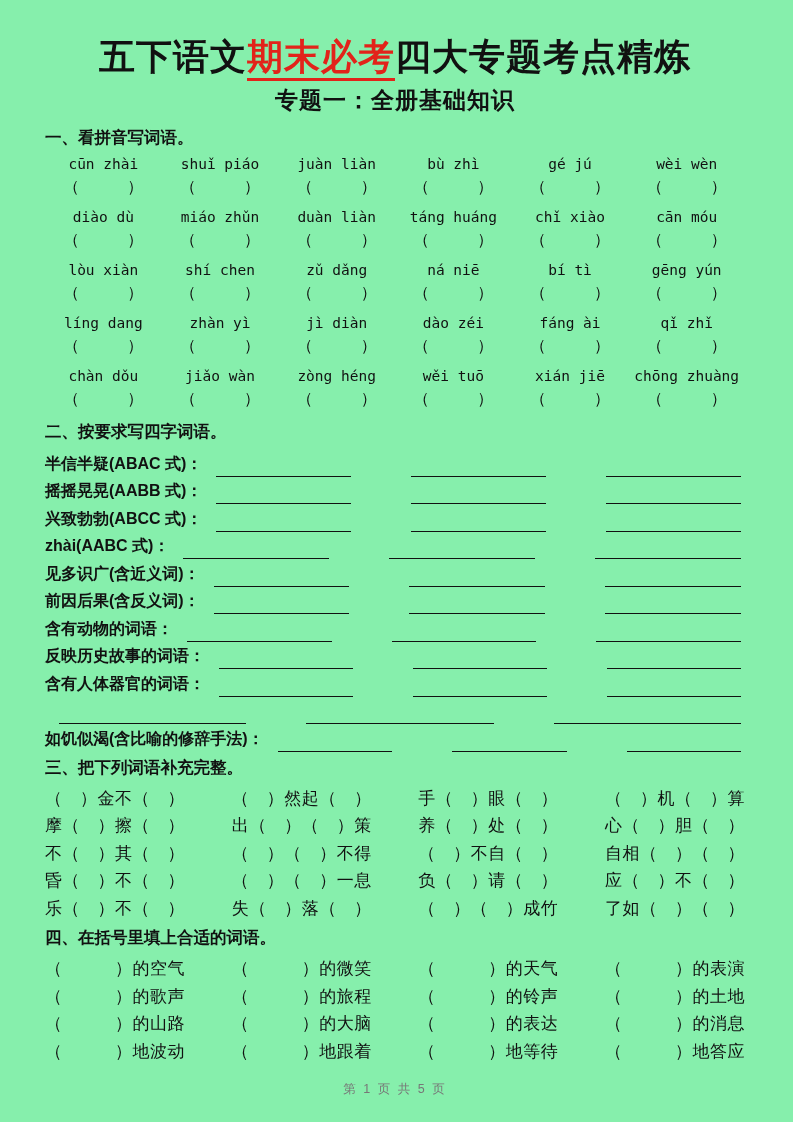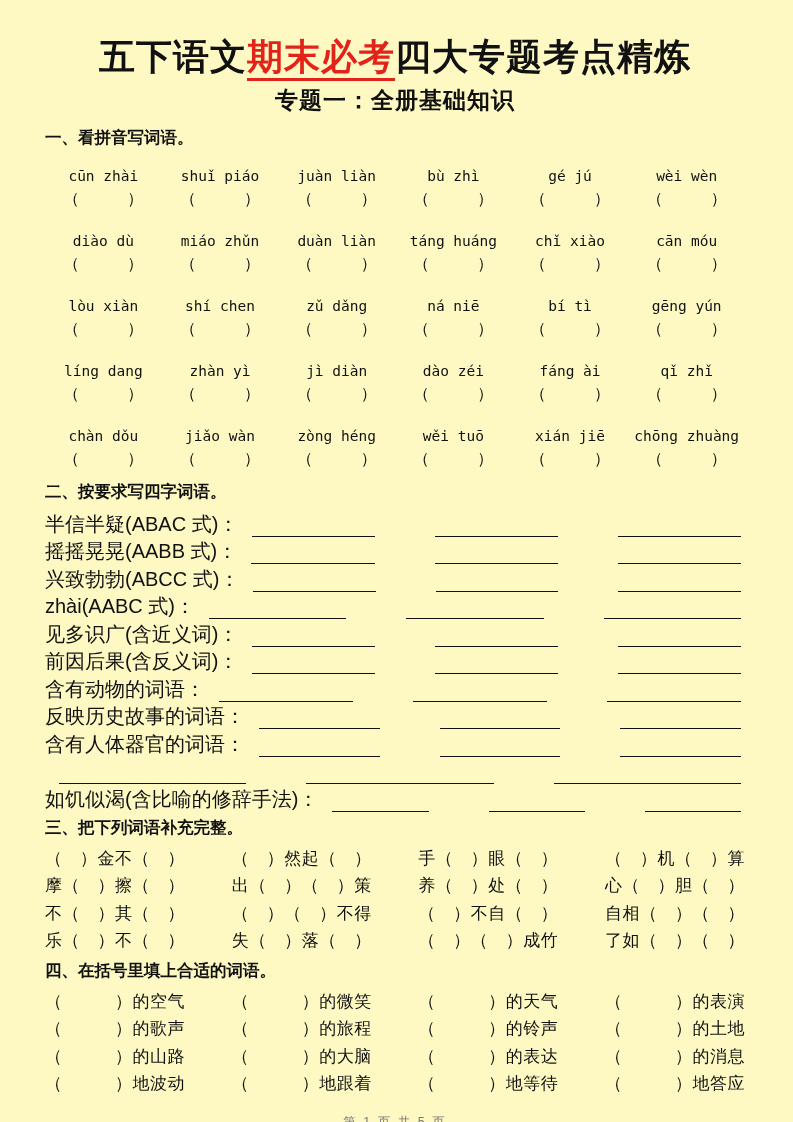--- a/index.html
+++ b/index.html
@@ -1,34 +1,34 @@
 <!DOCTYPE html>
 <html><head>
 <meta charset="utf-8">
 <style>
   html,body{margin:0;padding:0;background:#ffffff;}
   body{width:793px;height:1122px;overflow:hidden;
        font-family:"Liberation Sans","DejaVu Sans",sans-serif;color:#111;}
-  .page{box-sizing:border-box;width:793px;height:1122px;padding:34px 48px 0 45px;background:#fef9c3;}
+  .page{box-sizing:border-box;width:793px;height:1122px;padding:34px 48px 0 45px;background:#86efac;}
 
   .title{text-align:center;font-size:36px;font-weight:700;letter-spacing:1px;line-height:1.25;margin:0 0 6px 0;white-space:nowrap;}
   .title .hl{color:#e2231a;border-bottom:3px solid #e2231a;padding-bottom:1px;}
   .subtitle{text-align:center;font-size:23px;font-weight:600;letter-spacing:1px;margin:0 0 10px 0;}
 
   .sec-heading{font-size:16.5px;font-weight:700;line-height:24px;margin:4px 0 5px 0;font-family:Liberation Serif, serif;}
 
   
   .s1-row{display:flex;margin-bottom:9px;}
   .s1-cell{flex:1;text-align:center;}
-  .pinyin{font-family:"DejaVu Sans Mono",monospace;font-size:14.5px;line-height:19px;white-space:nowrap;margin-top:12px;}
+  .pinyin{font-family:"DejaVu Sans Mono",monospace;font-size:14.5px;line-height:19px;white-space:nowrap;}
   .s1-paren{font-size:16px;line-height:25px;white-space:nowrap;}
 
   
   .s2-row{display:flex;align-items:flex-end;height:27.5px;}
-  .s2-label{font-size:20px;font-weight:400;line-height:26px;white-space:nowrap;}
+  .s2-label{font-size:16px;font-weight:700;line-height:26px;white-space:nowrap;}
   .s2-blanks{flex:1;display:flex;align-items:flex-end;padding-left:14px;}
   .s2-blank{flex:1;height:21px;border-bottom:1.6px solid #111;margin-right:60px;}
   .s2-blank:last-child{margin-right:4px;}
 
   
   .s34-row{display:flex;justify-content:space-between;font-size:17px;font-weight:500;line-height:27.5px;}
   .s34-cell{white-space:nowrap;letter-spacing:0.5px;}
 
   .footer{text-align:center;font-size:12.5px;color:#777;letter-spacing:2px;margin-top:16px;}
 </style>
@@ -280,20 +280,26 @@
         <span class="s34-cell">养（　）处（　）</span>
         <span class="s34-cell">心（　）胆（　）</span>
       </div>
       <div class="s34-row">
         <span class="s34-cell">不（　）其（　）</span>
         <span class="s34-cell">（　）（　）不得</span>
         <span class="s34-cell">（　）不自（　）</span>
         <span class="s34-cell">自相（　）（　）</span>
       </div>
       <div class="s34-row">
+        <span class="s34-cell">昏（　）不（　）</span>
+        <span class="s34-cell">（　）（　）一息</span>
+        <span class="s34-cell">负（　）请（　）</span>
+        <span class="s34-cell">应（　）不（　）</span>
+      </div>
+      <div class="s34-row">
         <span class="s34-cell">乐（　）不（　）</span>
         <span class="s34-cell">失（　）落（　）</span>
         <span class="s34-cell">（　）（　）成竹</span>
         <span class="s34-cell">了如（　）（　）</span>
       </div>
     </div>
 
   <div class="sec-heading">四、在括号里填上合适的词语。</div>
   <div id="s4">
       <div class="s34-row">

